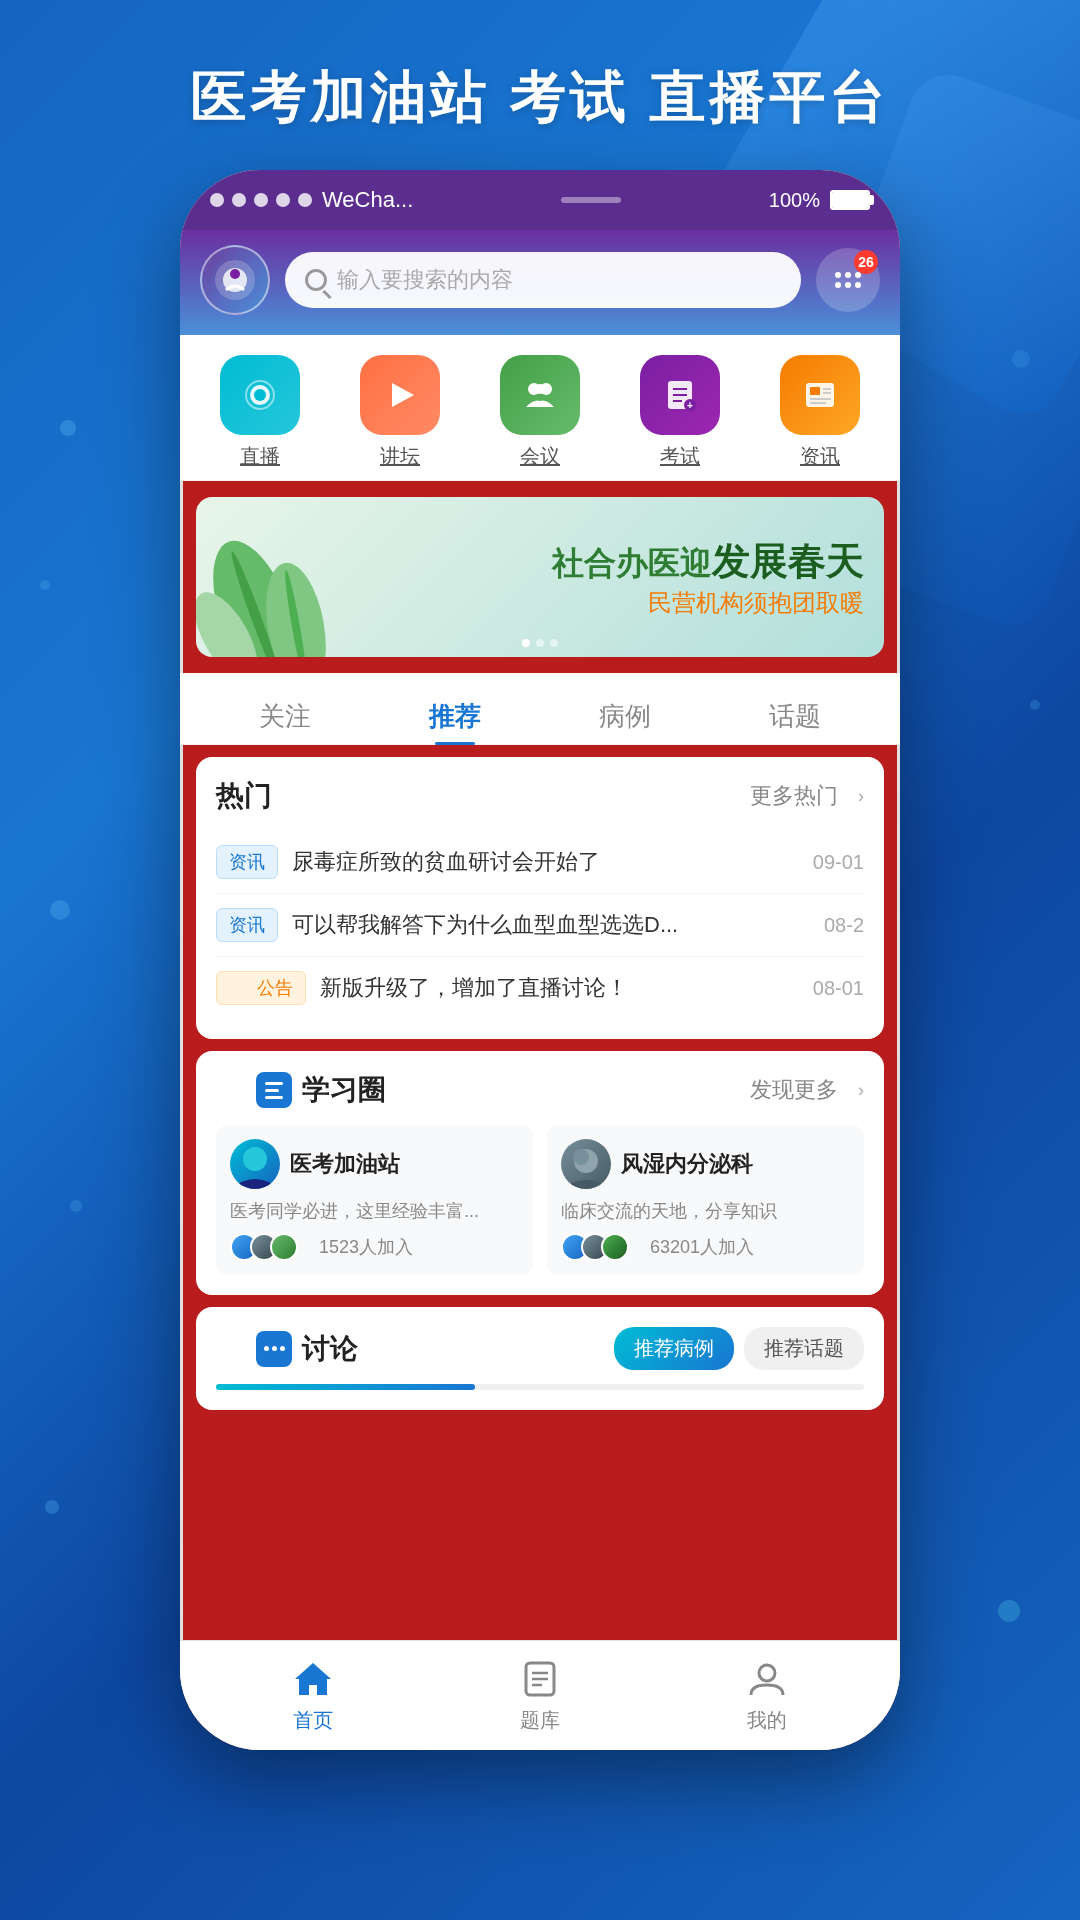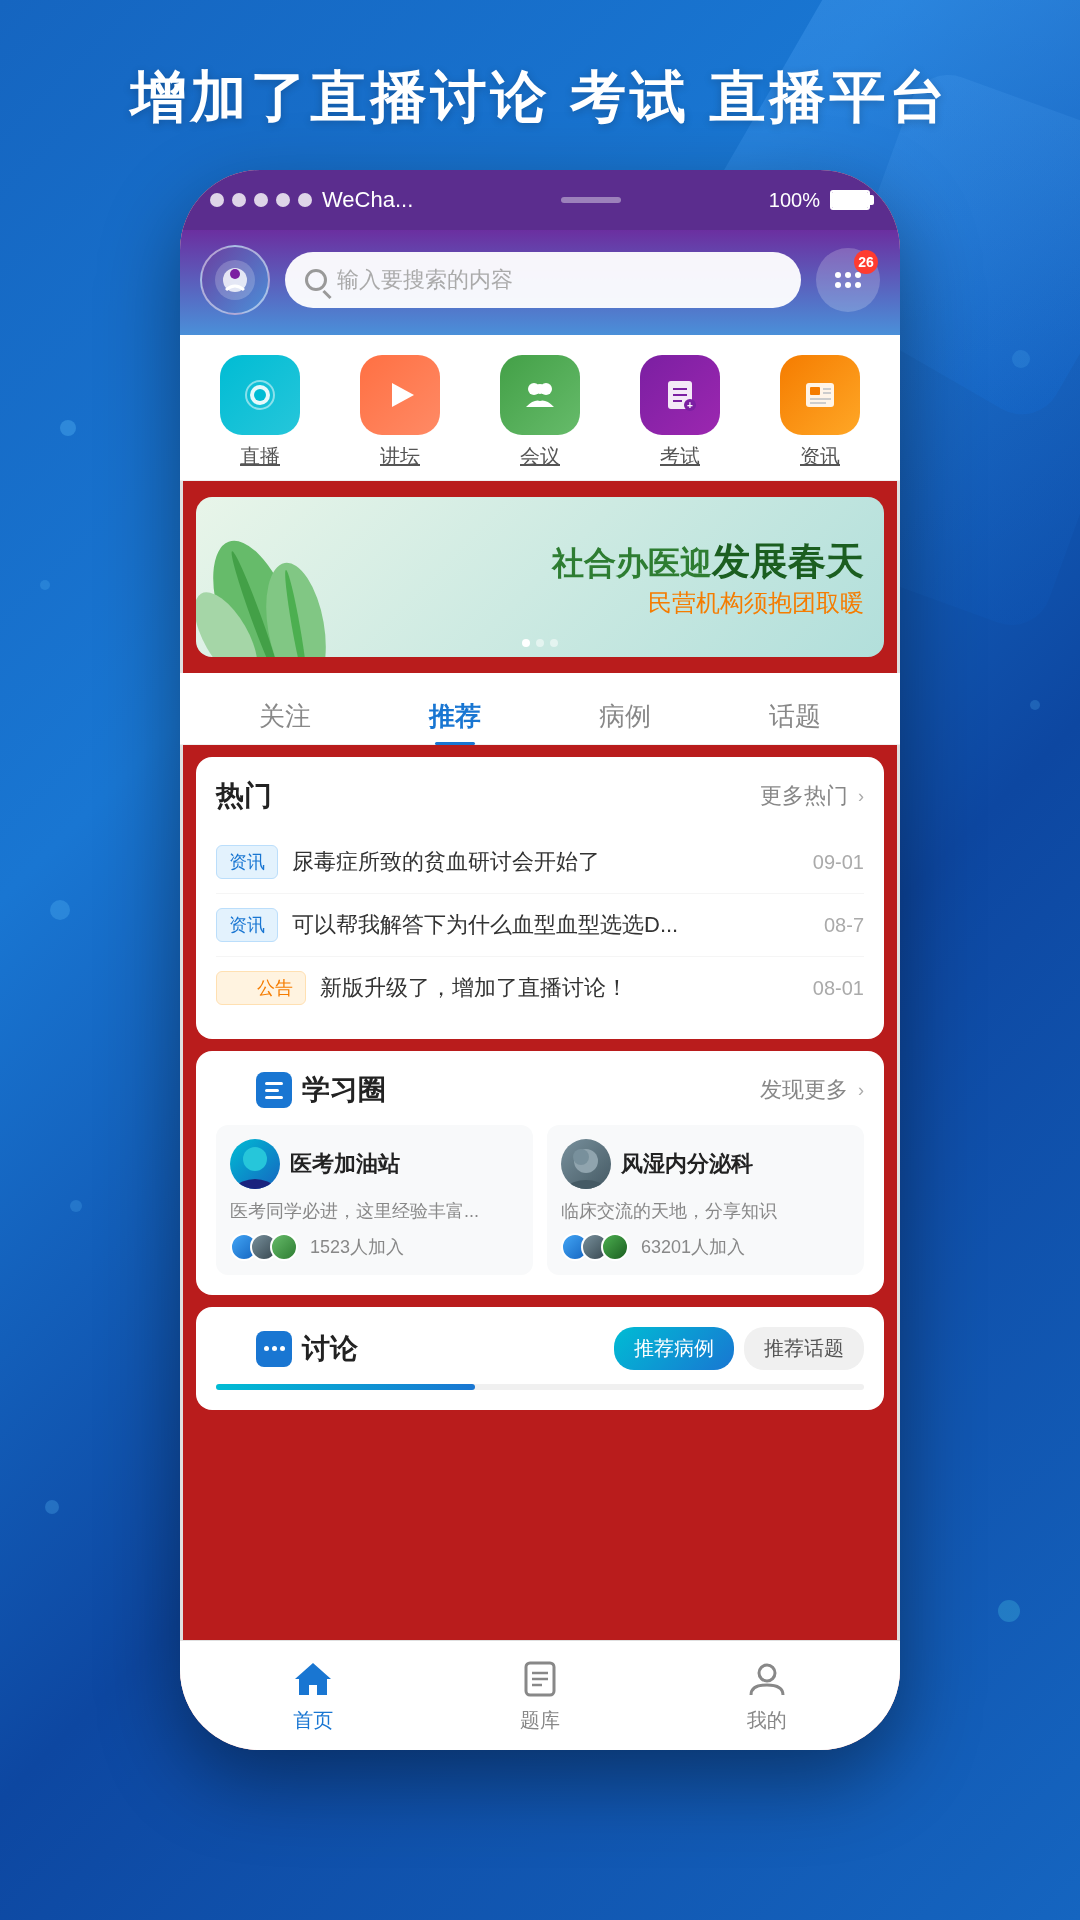--- a/index.html
+++ b/index.html
@@ -304,21 +304,21 @@
       margin-bottom: 16px;
     }
     .section-title {
       font-size: 28px;
       font-weight: bold;
       color: #222;
     }
     .section-more {
       font-size: 22px;
       color: #888;
-      display: flex; align-items: center; gap: 10px;
+      display: flex; align-items: center; gap: 20px;
     }
     .chevron-right {
       font-size: 18px; color: #aaa;
     }
 
     .news-item {
       display: flex;
       align-items: center;
       padding: 14px 0;
       border-bottom: 1px solid #f5f5f5;
@@ -417,21 +417,21 @@
       border-radius: 50%;
       margin-right: -8px;
       border: 2px solid white;
     }
     .mini-av1 { background: linear-gradient(135deg, #42A5F5, #1565C0); }
     .mini-av2 { background: linear-gradient(135deg, #78909C, #37474F); }
     .mini-av3 { background: linear-gradient(135deg, #66BB6A, #2E7D32); }
     .lc-count {
       font-size: 18px;
       color: #888;
-      margin-left: 14px;
+      margin-left: 23px;
     }
 
     
     .discuss-section {
       background: white;
       margin: 0 16px 12px;
       border-radius: 16px;
       padding: 20px;
     }
     .discuss-header {
@@ -520,21 +520,21 @@
   <div class="dot" style="width:16px;height:16px;top:420px;left:60px;opacity:0.6;"></div>
   <div class="dot" style="width:10px;height:10px;top:580px;left:40px;opacity:0.4;"></div>
   <div class="dot" style="width:20px;height:20px;top:900px;left:50px;opacity:0.5;"></div>
   <div class="dot" style="width:12px;height:12px;top:1200px;left:70px;opacity:0.4;"></div>
   <div class="dot" style="width:14px;height:14px;top:1500px;left:45px;opacity:0.5;"></div>
   <div class="dot" style="width:18px;height:18px;top:350px;right:50px;left:auto;opacity:0.3;"></div>
   <div class="dot" style="width:10px;height:10px;top:700px;right:40px;left:auto;opacity:0.4;"></div>
   <div class="dot" style="width:22px;height:22px;top:1600px;right:60px;left:auto;opacity:0.5;background:rgba(100,255,255,0.4);"></div>
 </div>
 
-<h1 class="page-title">增加了直播讨论 考试 直播平台</h1>
+<h1 class="page-title">医考加油站 考试 直播平台</h1>
 
 <div class="phone-mockup">
 
   <div class="status-bar">
     <div style="display:flex;align-items:center;gap:10px;">
       <div class="status-dots">
         <div class="status-dot"></div>
         <div class="status-dot"></div>
         <div class="status-dot"></div>
         <div class="status-dot"></div>
@@ -679,21 +679,21 @@
         </div>
 
         <div class="news-item">
           <span class="tag tag-info">资讯</span>
           <span class="news-text">尿毒症所致的贫血研讨会开始了</span>
           <span class="news-date">09-01</span>
         </div>
         <div class="news-item">
           <span class="tag tag-info">资讯</span>
           <span class="news-text">可以帮我解答下为什么血型血型选选D...</span>
-          <span class="news-date">08-7</span>
+          <span class="news-date">08-2</span>
         </div>
         <div class="news-item">
           <span class="tag tag-notice">公告</span>
           <span class="news-text">新版升级了，增加了直播讨论！</span>
           <span class="news-date">08-01</span>
         </div>
       </div>
 
       <div class="section-card">
         <div class="section-header">

